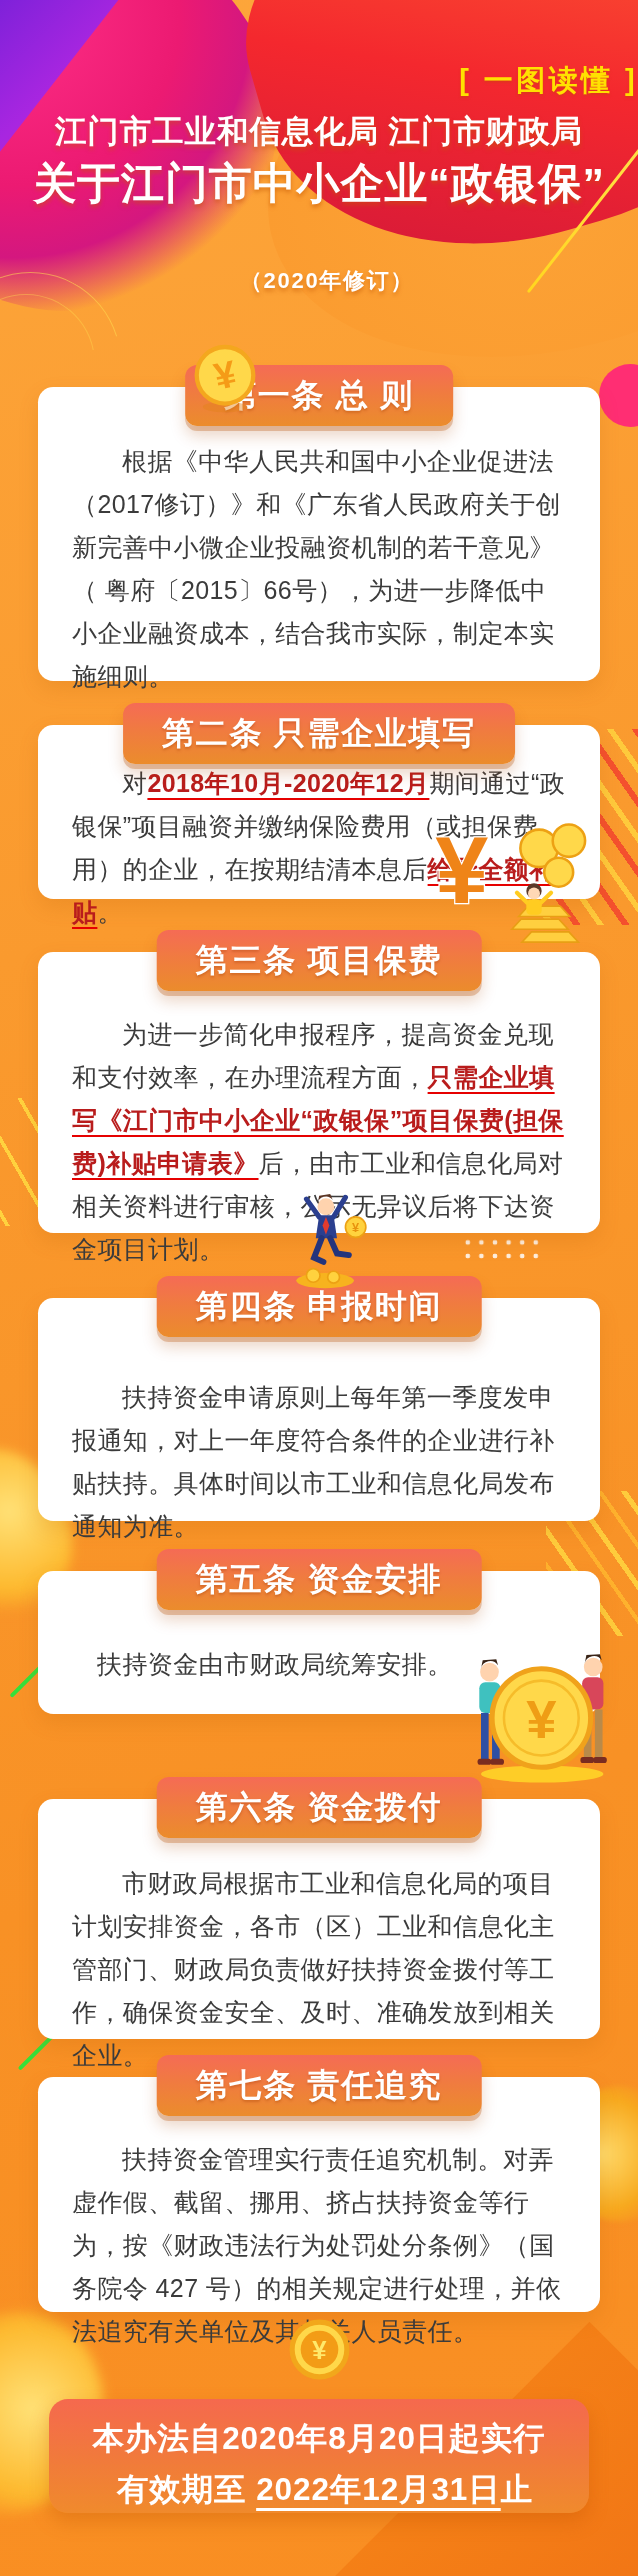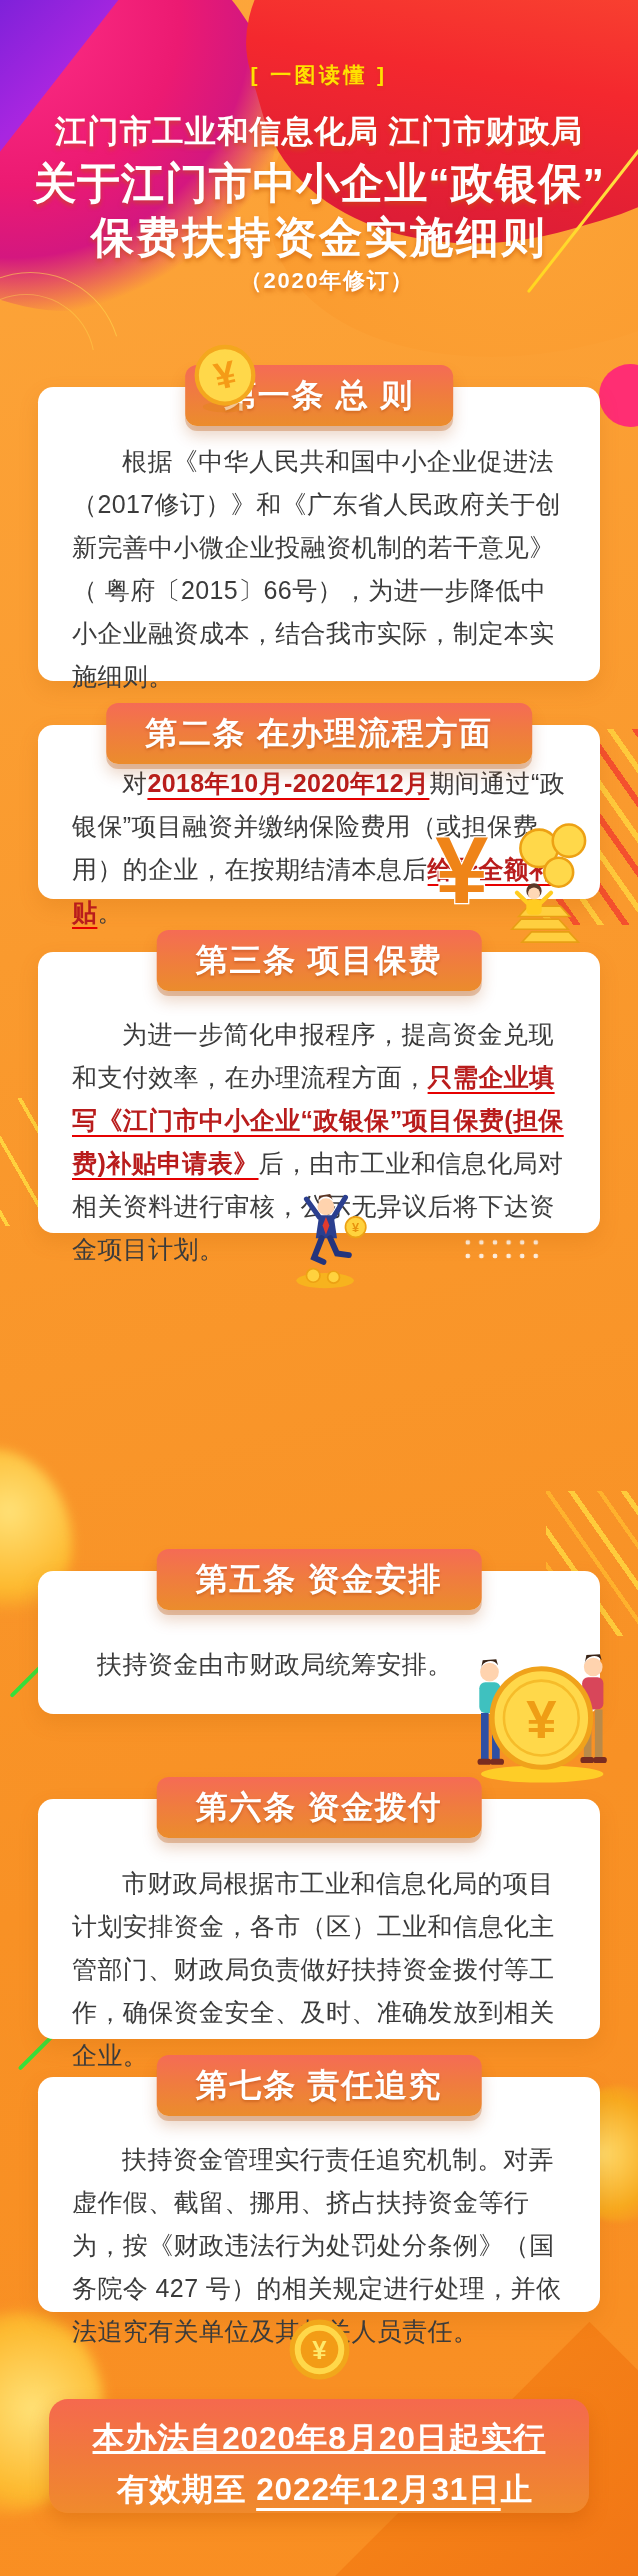--- a/index.html
+++ b/index.html
@@ -45,21 +45,21 @@
   .deco-goldswirl-right{right:-41px;top:2086px;width:119px;height:136px;border-radius:50%;
     background:radial-gradient(circle at 35% 50%,#ffdb6b,#f7a91e 55%,rgba(247,169,30,0) 78%);filter:blur(2.6px);}
   .deco-goldblur-bl{left:-77px;top:2311px;width:179px;height:204px;border-radius:50%;
     background:radial-gradient(circle at 60% 45%,#ffe177,#fdb92e 55%,rgba(253,185,46,0) 78%);
     filter:blur(6px);transform:rotate(18deg);}
   .deco-band-br{right:-111px;top:2418px;width:392px;height:289px;transform:rotate(-45deg);
     background:linear-gradient(180deg,rgba(244,127,22,.95),rgba(239,108,18,.8));}
   
   .hdr-text{position:absolute;left:0;width:100%;text-align:center;color:#fff;font-weight:800;
     text-shadow:0 2.6px 4.3px rgba(196,88,6,.55);}
-  .tag{top:61px;font-size:21px;color:#ffe100;letter-spacing:3.4px;text-shadow:0 1.7px 2.6px rgba(180,80,0,.35);}
+  .tag{top:61px;font-size:29px;color:#ffe100;letter-spacing:3.4px;text-shadow:0 1.7px 2.6px rgba(180,80,0,.35);text-align:right;}
   .dept{top:111px;font-size:31.5px;letter-spacing:0.9px;}
   .title1{top:155px;font-size:43px;letter-spacing:0.9px;}
   .title2{top:209px;font-size:43px;letter-spacing:2.6px;}
   .rev{top:266px;font-size:22px;letter-spacing:1.7px;padding-left:8px;}
   
   .card{position:absolute;left:38px;width:562px;background:#fff;border-radius:15.3px;
     box-shadow:0 8.5px 20.4px rgba(180,85,0,.16);box-sizing:border-box;}
   .banner{position:absolute;left:50%;top:-22px;transform:translateX(-50%);
     height:61px;line-height:61px;padding:0 39px;white-space:nowrap;border-radius:12px;
     background:linear-gradient(180deg,#f56b55 0%,#f07b40 45%,#eb8c2c 100%);
@@ -70,21 +70,21 @@
     text-indent:2em;z-index:2;letter-spacing:0.4px;}
   .em{color:#b91c1c;font-weight:700;text-decoration:underline;text-decoration-color:#e60000;
     text-underline-offset:6px;text-decoration-thickness:2.1px;}
   
   .illus{position:absolute;z-index:4;}
   
   .footer-banner{position:absolute;left:49px;top:2399px;width:540px;height:114px;border-radius:19px;
     background:linear-gradient(180deg,#f5694e 0%,#f1793c 50%,#f08a2c 100%);
     box-shadow:0 8.5px 19px rgba(190,80,0,.3);
     color:#fff;text-align:center;font-weight:800;z-index:3;}
-  .footer-banner .l1{margin-top:19px;font-size:31.5px;letter-spacing:0.9px;text-decoration:underline;}
+  .footer-banner .l1{margin-top:19px;font-size:31.5px;letter-spacing:0.9px;}
   .footer-banner .l2{margin-top:8.5px;font-size:31.5px;letter-spacing:0.9px;margin-left:12px;}
   .u{text-decoration:underline;text-underline-offset:7.7px;text-decoration-thickness:2.6px;}
 </style>
 </head>
 <body>
 
 <div class="poster">
 
   <div class="deco deco-magenta-tl"></div>
   <div class="deco deco-purple-tl"></div>
@@ -101,21 +101,20 @@
   <div class="deco deco-stripes-right2"></div>
   <div class="deco deco-green-dash1"></div>
   <div class="deco deco-green-dash2"></div>
   <div class="deco deco-goldswirl-right"></div>
   <div class="deco deco-goldblur-bl"></div>
   <div class="deco deco-band-br"></div>
 
   <div class="hdr-text tag">[ 一图读懂 ]</div>
   <div class="hdr-text dept">江门市工业和信息化局 江门市财政局</div>
   <div class="hdr-text title1">关于江门市中小企业“政银保”</div>
-  <div class="hdr-text title2">保费扶持资金实施细则</div>
   <div class="hdr-text rev">（2020年修订）</div>
 
   <div class="illus" style="left:189px;top:341px;">
     <svg width="72" height="72" viewBox="0 0 84 84">
       <ellipse cx="42" cy="77" rx="26" ry="6" fill="#e2821a" opacity="0.45"></ellipse>
       <circle cx="42" cy="40" r="33" fill="#ffd84a" stroke="#f4a71e" stroke-width="5"></circle>
       <text x="42" y="55" text-anchor="middle" font-size="44" font-weight="bold" fill="#f59b17" transform="rotate(-12 42 40)">¥</text>
     </svg>
   </div>
 
@@ -123,21 +122,21 @@
     <div class="banner">
       <span>第一条 总 则</span>
     </div>
     <p class="body">
       <span>根据《中华人民共和国中小企业促进法（2017修订）》和《广东省人民政府关于创新完善中小微企业投融资机制的若干意见》（ 粤府〔2015〕66号），为进一步降低中小企业融资成本，结合我市实际，制定本实施细则。</span>
     </p>
   </section>
 
   <section class="card" style="top:725px;height:174px;padding-top:37px;">
     <div class="banner">
-      <span>第二条 在办理流程方面</span>
+      <span>第二条 只需企业填写</span>
     </div>
     <p class="body">
       <span>对</span><span class="em">2018年10月-2020年12月</span><span>期间通过“政银保”项目融资并缴纳保险费用（或担保费用）的企业，在按期结清本息后</span><span class="em">给予全额补贴</span><span>。</span>
     </p>
   </section>
 
   <div class="illus" style="left:430px;top:816px;">
     <svg width="162" height="132" viewBox="0 0 190 155">
       <text x="6" y="102" font-size="112" font-weight="bold" fill="#ef8418" stroke="#ffffff" stroke-width="3" paint-order="stroke">¥</text>
       <circle cx="128" cy="38" r="22" fill="#ffd84a" stroke="#eda114" stroke-width="3"></circle>
@@ -176,20 +175,28 @@
       <line x1="62" y1="34" x2="76" y2="11" stroke="#2b3f8f" stroke-width="6" stroke-linecap="round"></line>
       <circle cx="53" cy="22" r="10" fill="#ffd3ae"></circle>
       <path d="M43 19 a10 10 0 0 1 18 -5 l-3 -7 -13 2 z" fill="#5b3423"></path>
       <path d="M45 32 h17 l4 27 h-25 z" fill="#2b3f8f"></path>
       <path d="M53 34 l4 10 -4 11 -4 -11 z" fill="#e23b2e"></path>
       <path d="M48 59 l-9 23 l11 5" fill="none" stroke="#24347c" stroke-width="7" stroke-linecap="round"></path>
       <path d="M58 59 l8 18 l14 2" fill="none" stroke="#24347c" stroke-width="7" stroke-linecap="round"></path>
     </svg>
   </div>
 
+  <section class="card" style="top:1298px;height:223px;padding-top:78px;">
+    <div class="banner">
+      <span>第四条 申报时间</span>
+    </div>
+    <p class="body">
+      <span>扶持资金申请原则上每年第一季度发申报通知，对上一年度符合条件的企业进行补贴扶持。具体时间以市工业和信息化局发布通知为准。</span>
+    </p>
+  </section>
 
   <section class="card" style="top:1571px;height:143px;padding-top:72px;">
     <div class="banner">
       <span>第五条 资金安排</span>
     </div>
     <p class="body" style="text-indent:1em;">
       <span>扶持资金由市财政局统筹安排。</span>
     </p>
   </section>
 

